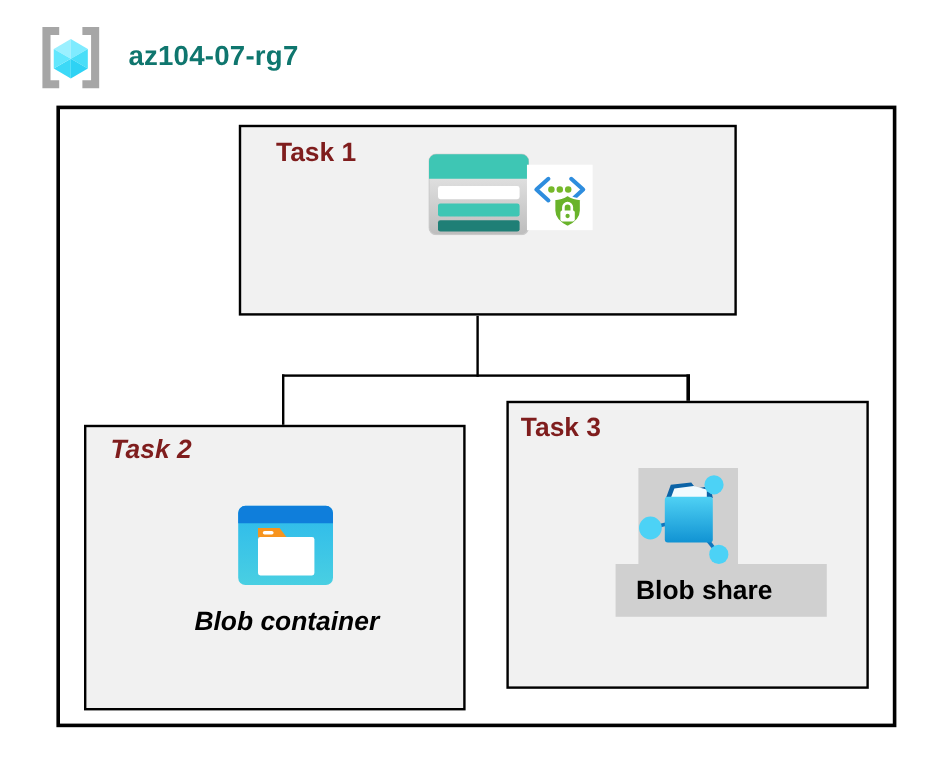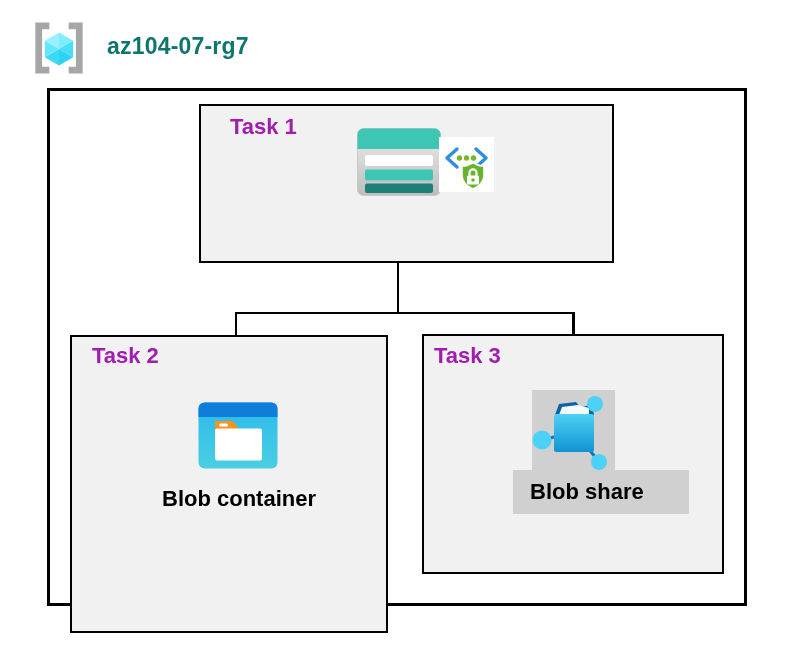--- a/index.html
+++ b/index.html
@@ -10,23 +10,23 @@
   .rg-icon{position:absolute;left:28px;top:20px;width:62px;height:56px;}
   .rg-title{position:absolute;left:107px;top:33px;font-size:23px;font-weight:700;color:#0f766e;letter-spacing:.2px;}
 
   
   .boundary{position:absolute;left:47px;top:88px;width:700px;height:518px;
             border:3px solid #000000;box-sizing:border-box;background:#ffffff;}
 
   
   .task-box{position:absolute;border:2.5px solid #000000;box-sizing:border-box;background:#F1F1F1;}
   #task1{left:199px;top:104px;width:415px;height:159px;}
-  #task2{left:70px;top:335px;width:318px;height:298px;}
+  #task2{left:70px;top:354px;width:318px;height:238px;font-style:italic;}
   #task3{left:422px;top:334px;width:302px;height:240px;}
-  .task-label{position:absolute;font-size:22px;font-weight:700;color:#a21caf;}
+  .task-label{position:absolute;font-size:22px;font-weight:700;color:#7f1d1d;}
   #task1 .task-label{left:29px;top:8px;}
   #task2 .task-label{left:20px;top:6px;}
   #task3 .task-label{left:10px;top:7px;text-align:center;}
 
   .caption{position:absolute;font-size:22px;font-weight:700;color:#000000;white-space:nowrap;}
   #task1 .caption{left:194px;top:92px;transform:translateX(-50%);}
   #task2 .caption{left:167px;top:149px;transform:translateX(-50%);}
 
   
   .storage-icon{position:absolute;left:156px;top:22px;width:84px;height:68px;}

